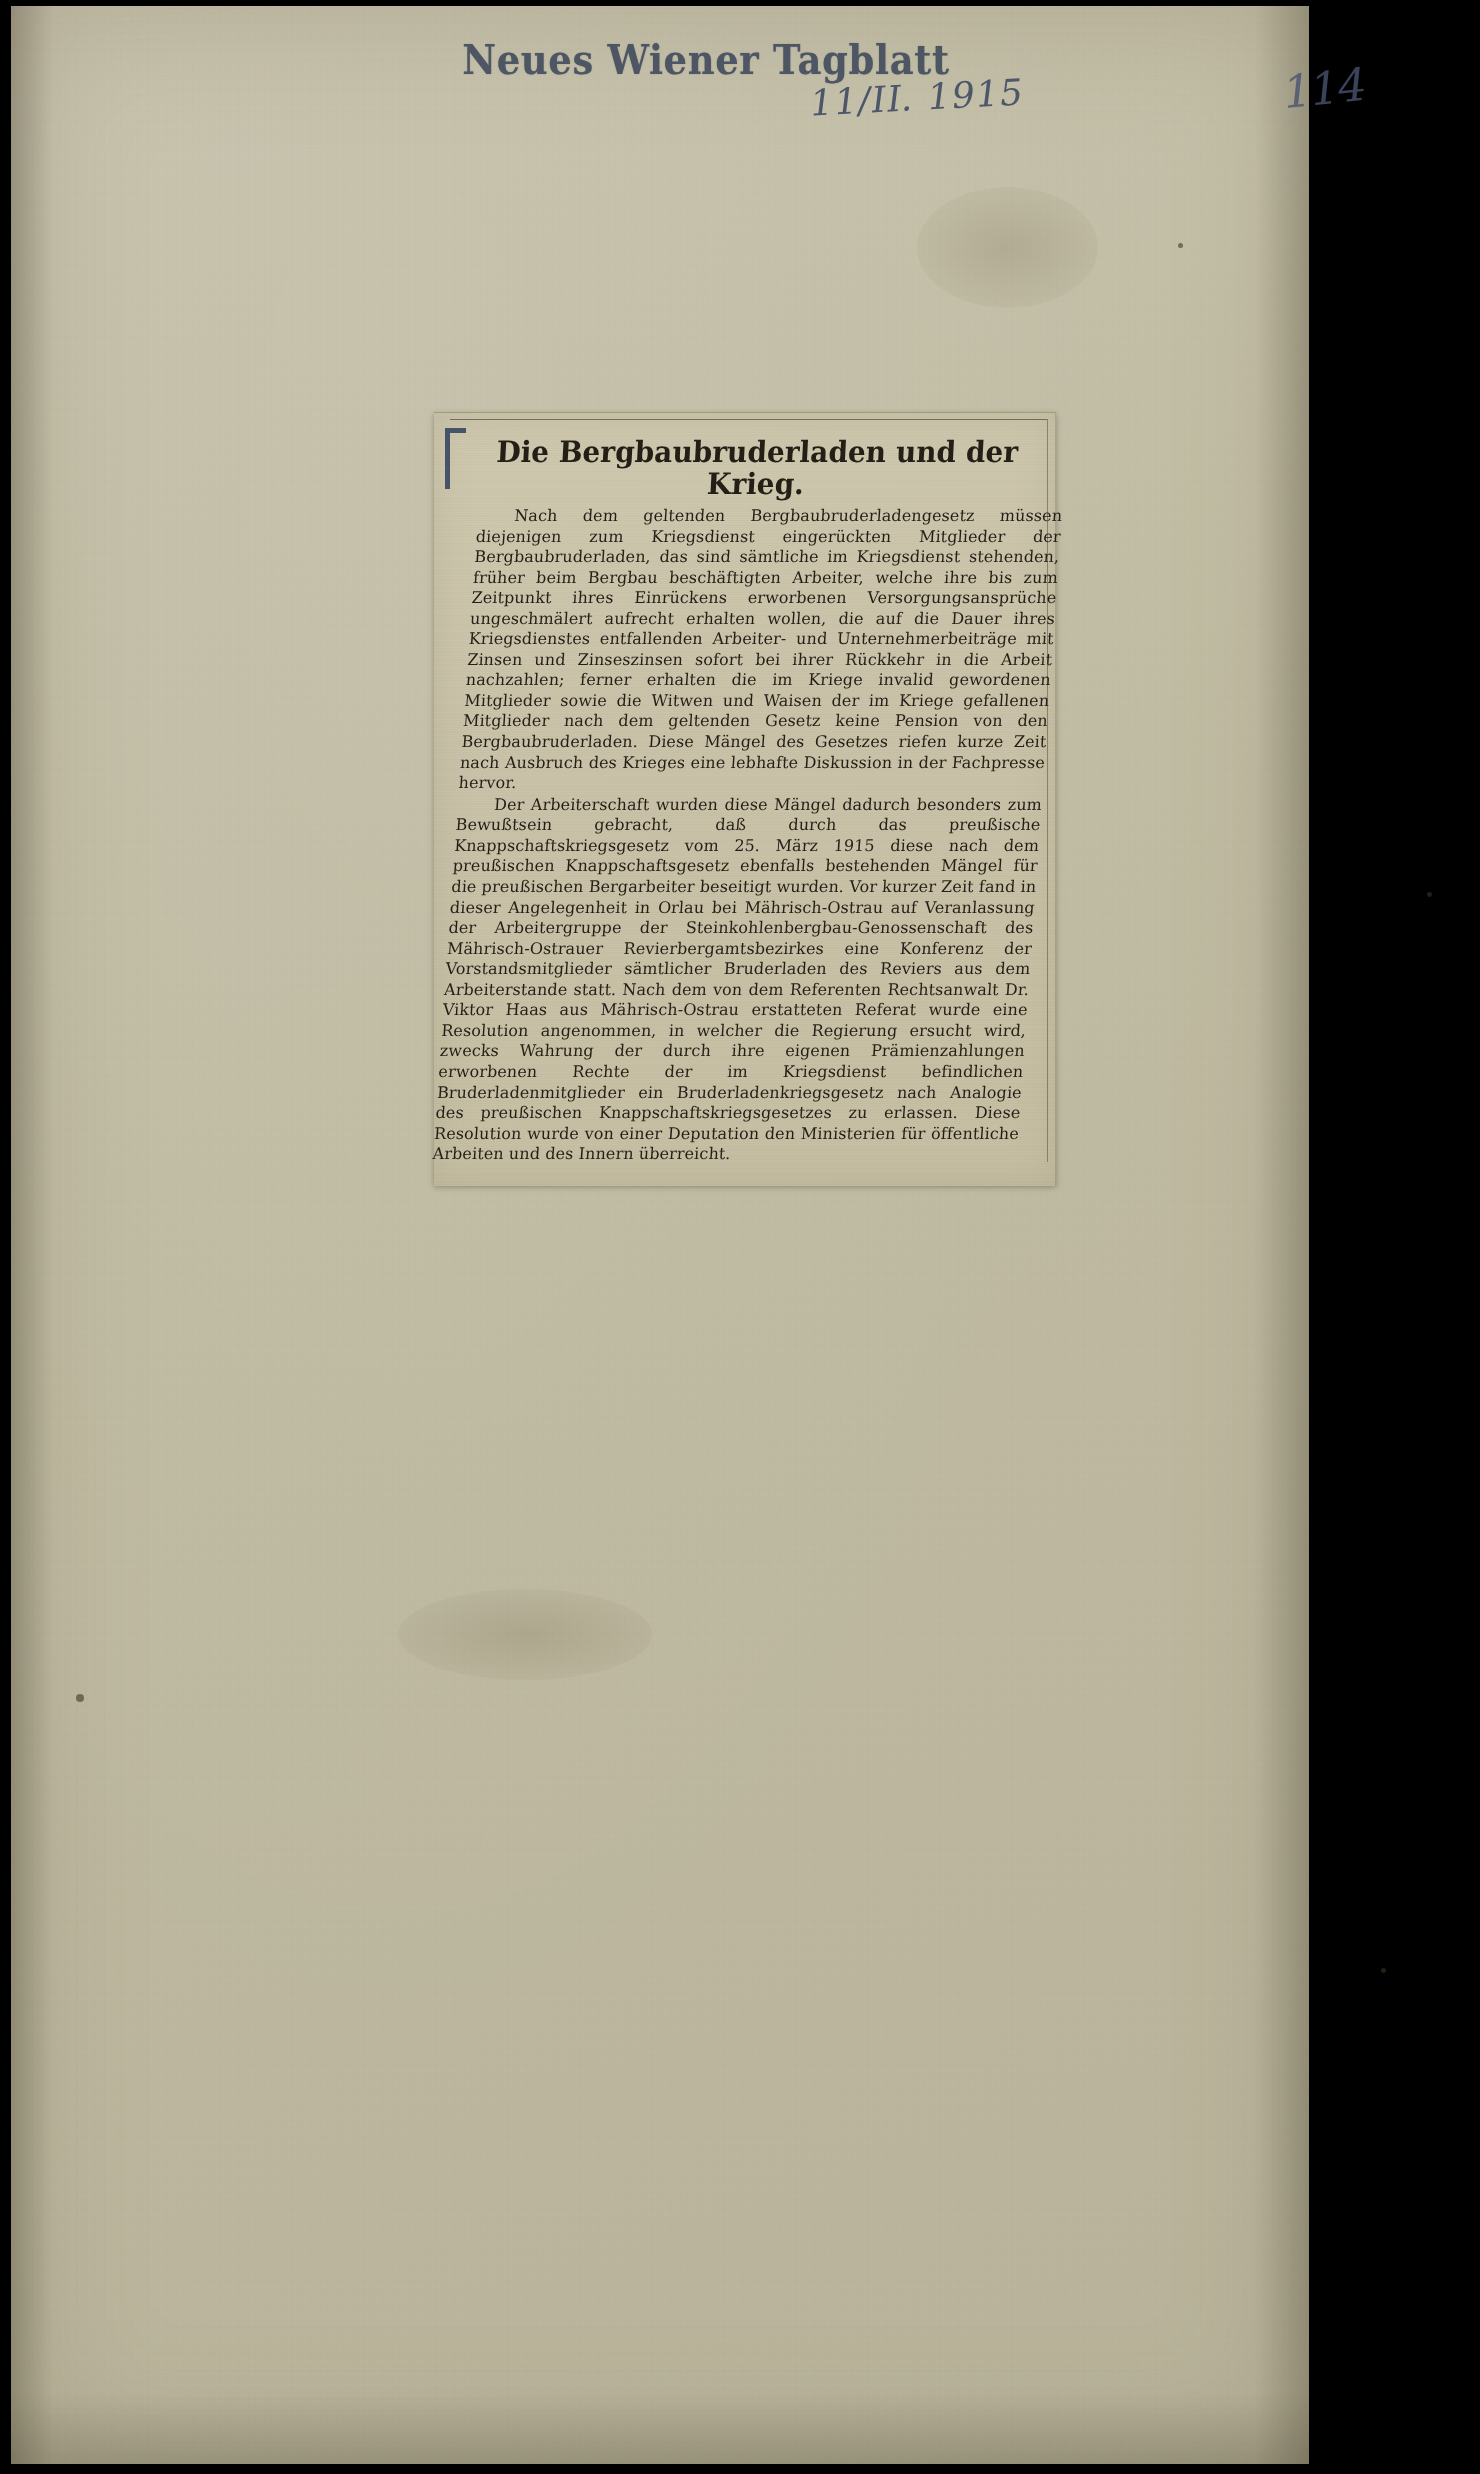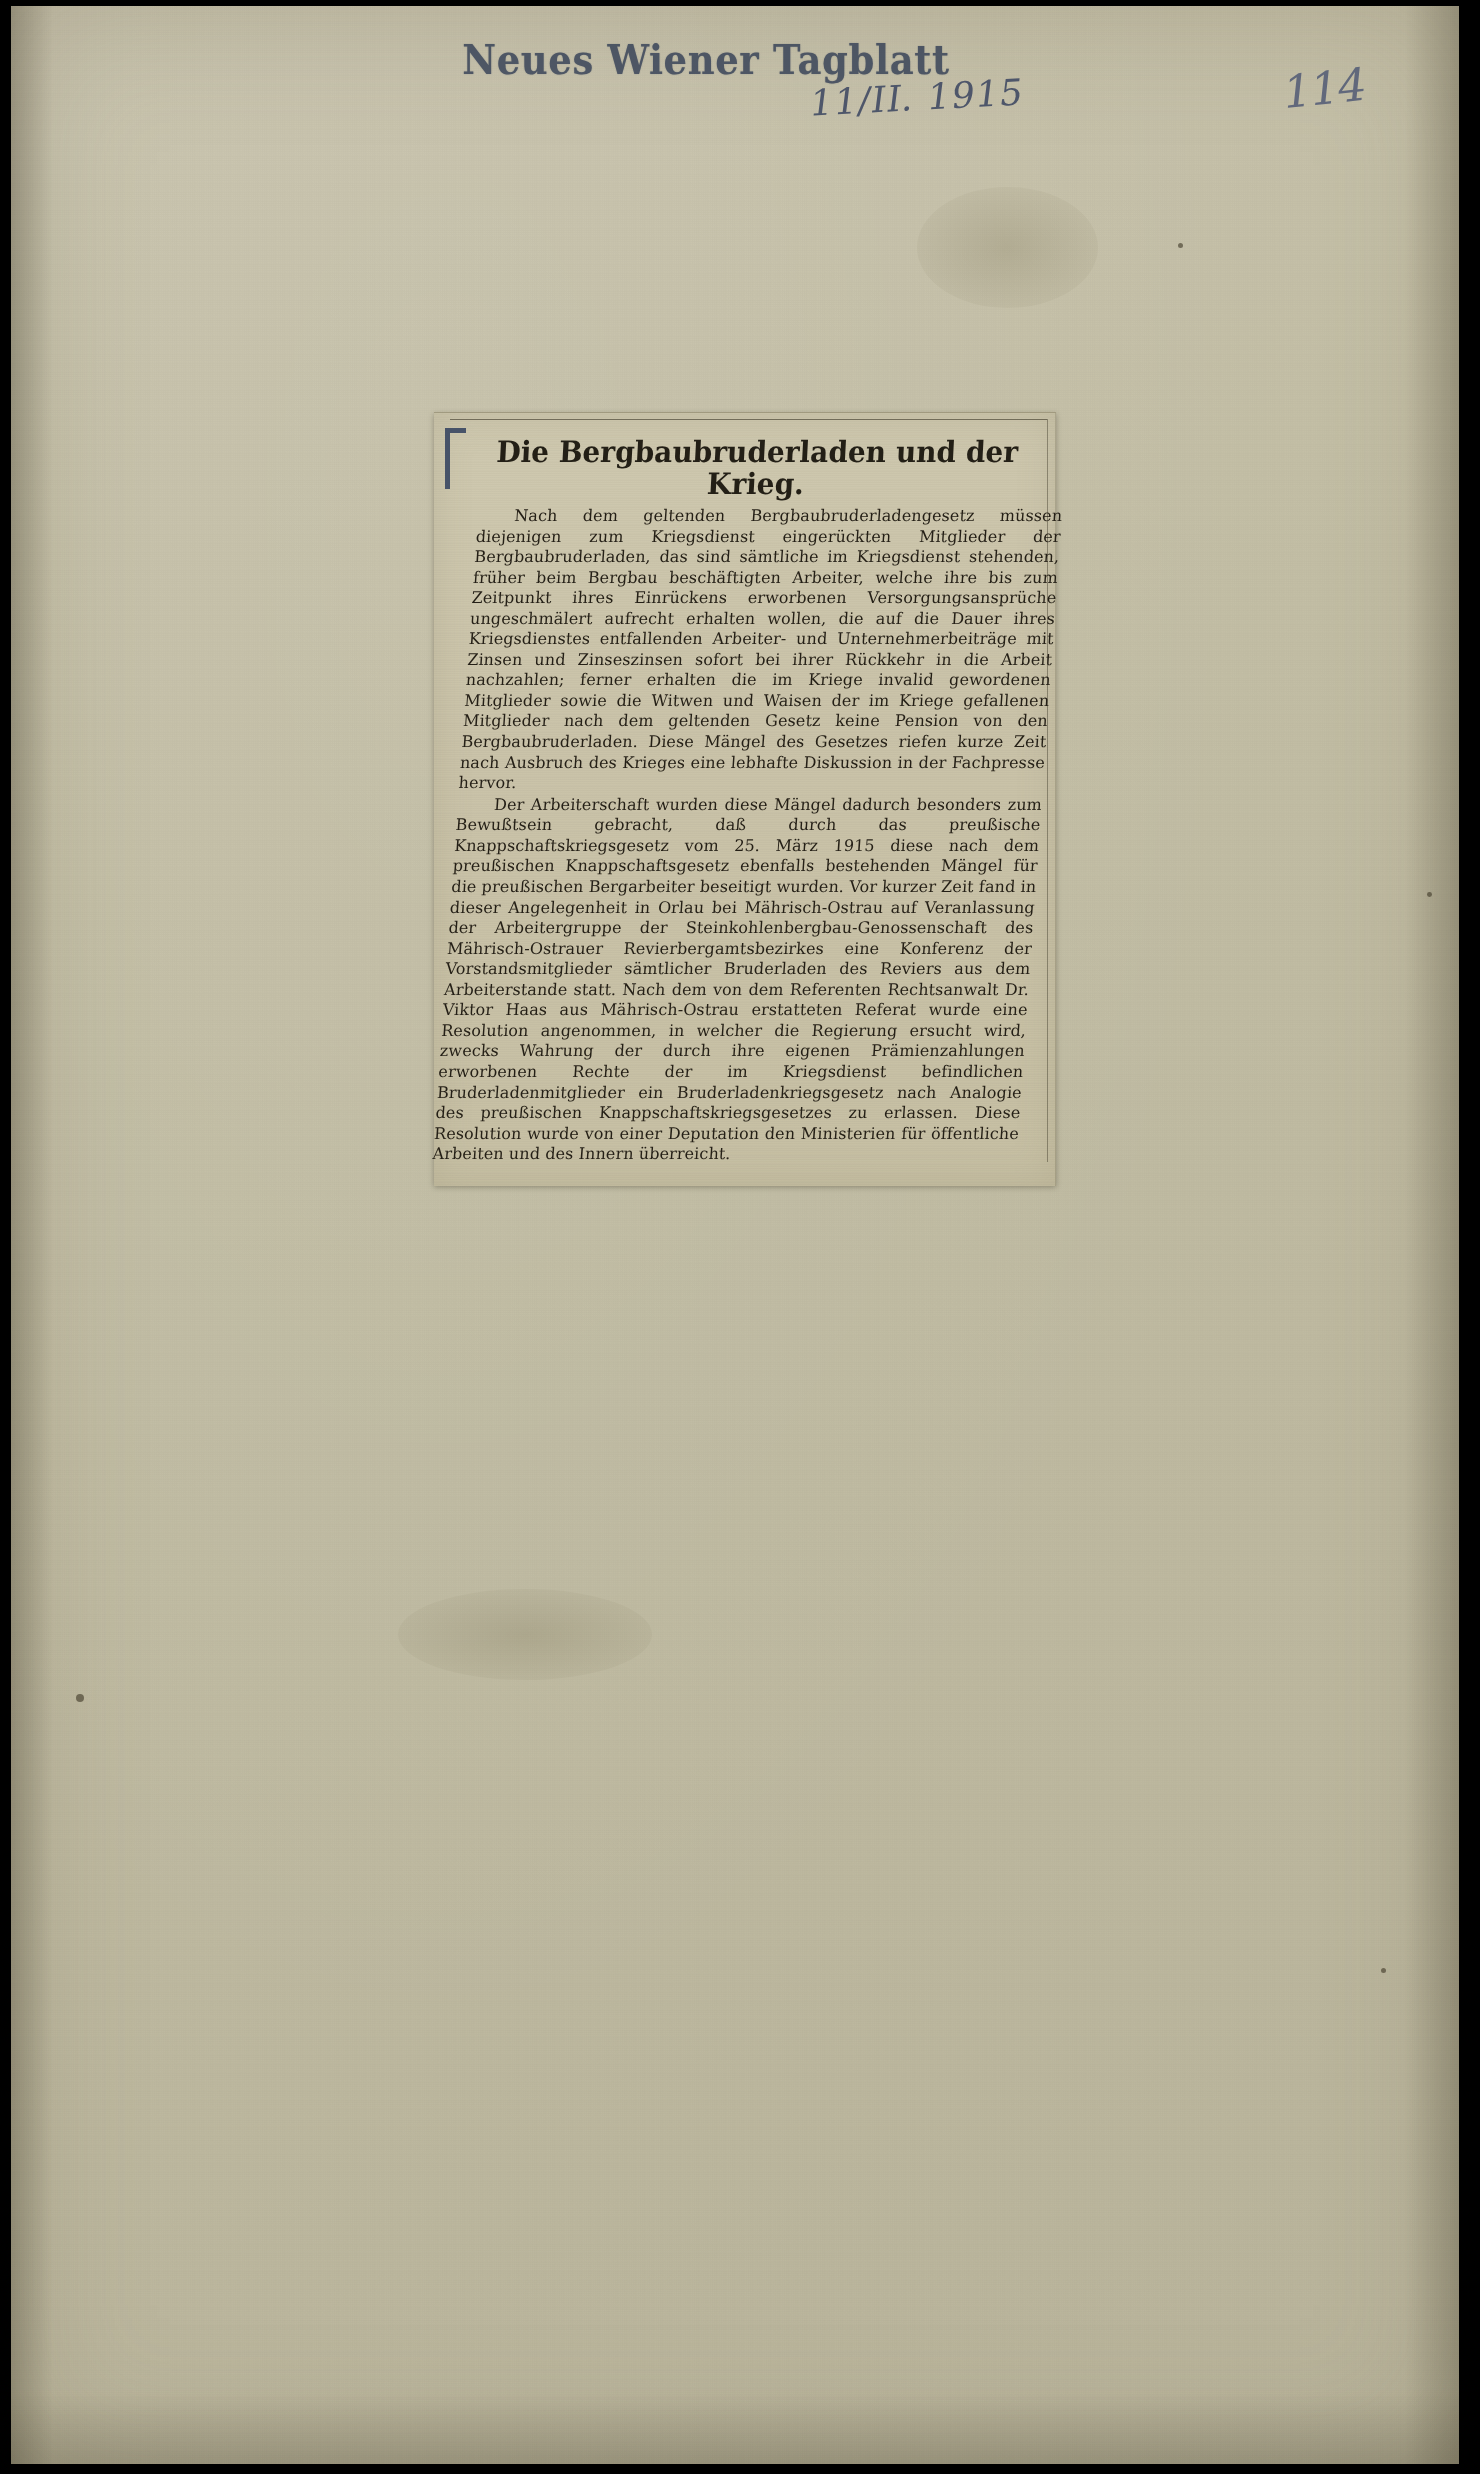--- a/index.html
+++ b/index.html
@@ -15,21 +15,21 @@
     width: 1480px;
     height: 2475px;
     background: #000000;
     overflow: hidden;
   }
   
   .sheet {
     position: absolute;
     left: 11px;
     top: 6px;
-    width: 1448px;
+    width: 1298px;
     height: 2458px;
     background:
       radial-gradient(ellipse at 30% 20%, rgba(255,255,255,0.05), rgba(0,0,0,0) 60%),
       linear-gradient(160deg, #c9c4ae 0%, #c4bfa6 30%, #bfbaa1 60%, #b9b49b 100%);
     box-shadow: inset 0 0 133px rgba(120,112,85,0.33);
   }
   .grain {
     position: absolute;
     inset: 0;
     background-image:

